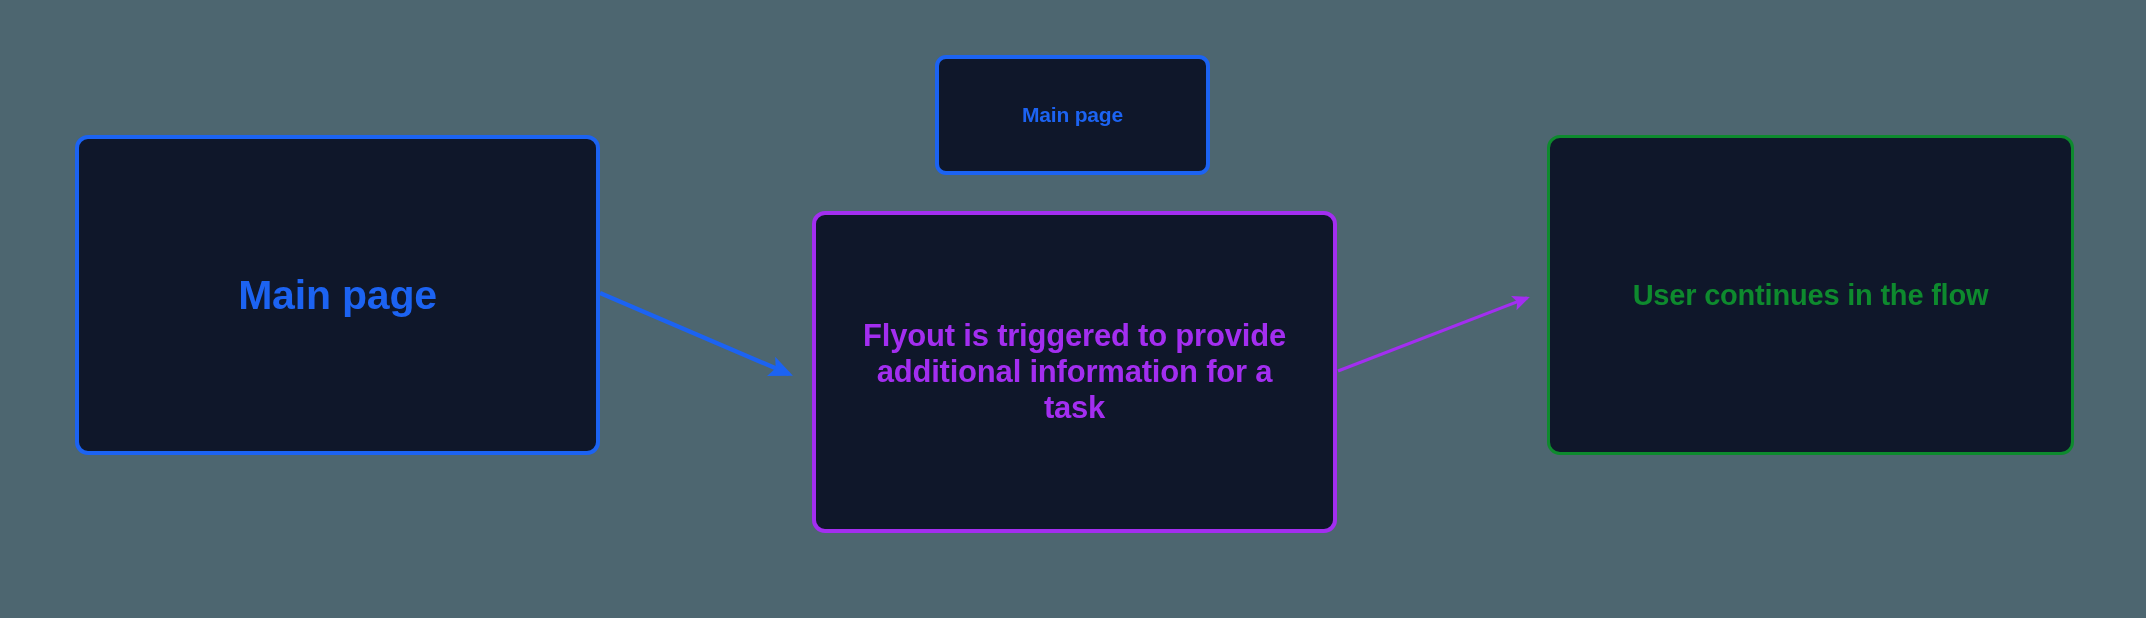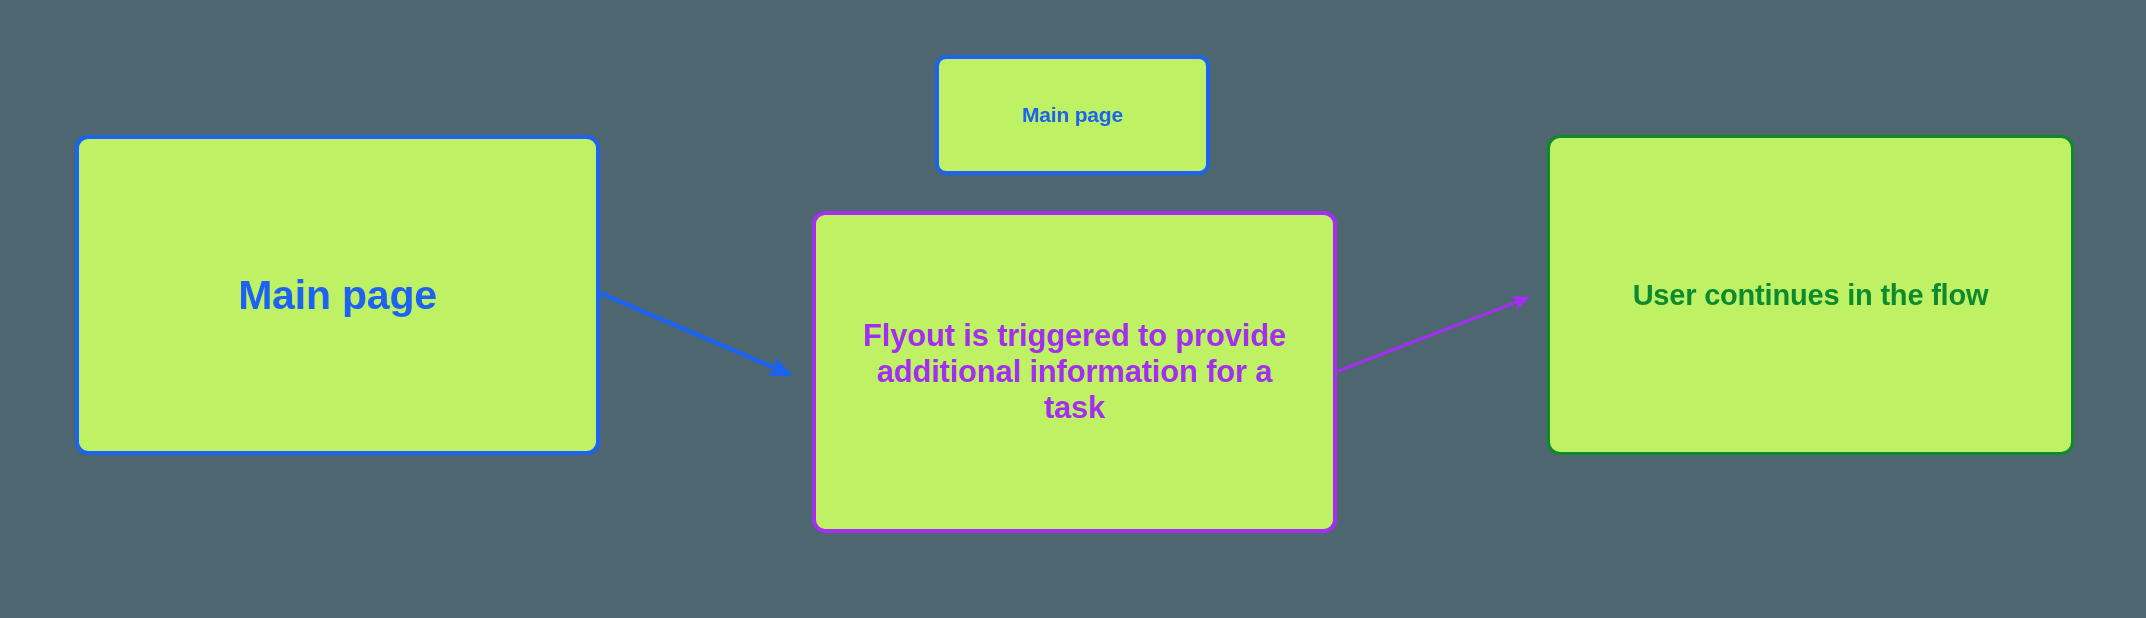--- a/index.html
+++ b/index.html
@@ -13,21 +13,21 @@
     font-family: "Liberation Sans", sans-serif;
   }
   #canvas {
     position: relative;
     width: 2146px;
     height: 618px;
     background: #4d6670;
   }
   .node {
     position: absolute;
-    background: #bef264;
+    background: #0f172a;
     box-sizing: border-box;
     display: flex;
     align-items: center;
     justify-content: center;
     text-align: center;
   }
   .node-label {
     font-weight: bold;
     line-height: 1.18;
     letter-spacing: -0.2px;

